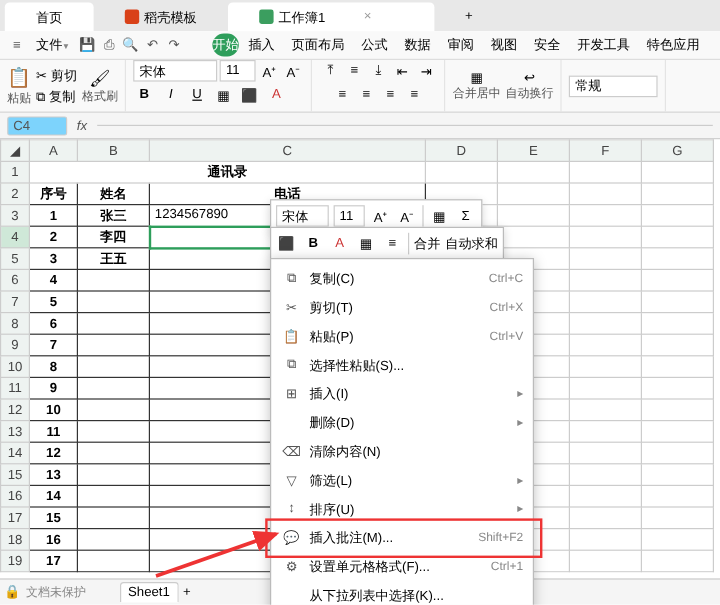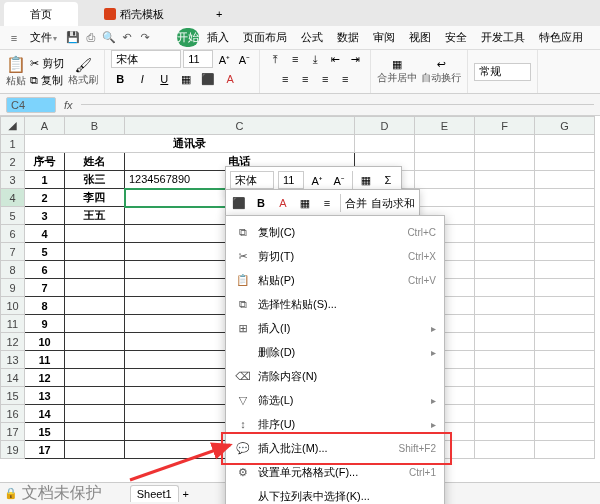--- a/index.html
+++ b/index.html
@@ -46,20 +46,25 @@
 </head>
 <body>
 
 <div class="app">
 <div class="tabs">
  <div class="tab home">首页</div>
  <div class="tab red">
         <span class="dot"></span>
         <span>稻壳模板</span>
       </div>
+ <div class="tab green">
+        <span class="dot"></span>
+        <span>工作簿1</span>
+        <span class="tab close">×</span>
+      </div>
  <div class="tab">+</div>
 </div>
 
 <div class="menubar">
  <span class="mb-icon">≡</span>
  <span class="mb-item"><span>文件</span><span class="dd">▾</span></span>
  <span class="mb-icon">💾</span>
  <span class="mb-icon">⎙</span>
  <span class="mb-icon">🔍</span>
  <span class="mb-icon">↶</span>
@@ -133,21 +138,21 @@
   <div style="text-align:center">
    <div>▦</div>
    <div class="ribbon-lbl">合并居中</div>
   </div>
   <div style="text-align:center">
    <div>↩</div>
    <div class="ribbon-lbl">自动换行</div>
   </div>
  </div>
  <div class="ribbon-sec">
-  <span class="fontbox" style="width:57px">常规</span>
+  <span class="fontbox" style="width:74px">常规</span>
  </div>
 </div>
 
 <div class="nb">
  <span class="nb-cell">C4</span>
  <span style="font-style:italic">fx</span>
  <span style="flex:1;border-bottom:1px solid #ccc"></span>
 </div>
 
 <div class="grid-wrap">
@@ -335,36 +340,46 @@
             <th class="rh">17</th>
             <td class="hdr">15</td>
             <td class="hdr"></td>
             <td class="hdr"></td>
             <td></td>
             <td></td>
             <td></td>
             <td></td>
           </tr>
 <tr>
+            <th class="rh">18</th>
+            <td class="hdr">16</td>
+            <td class="hdr"></td>
+            <td class="hdr"></td>
+            <td></td>
+            <td></td>
+            <td></td>
+            <td></td>
+          </tr>
+<tr>
             <th class="rh">19</th>
             <td class="hdr">17</td>
             <td class="hdr"></td>
             <td class="hdr"></td>
             <td></td>
             <td></td>
             <td></td>
             <td></td>
           </tr>
 </tbody>
       </table>
 </div>
 
 <div class="sheet-tabs">
  <span>🔒</span>
- <span style="font-size:16px;color:#888">文档未保护</span>
+ <span style="font-size:10px;color:#888">文档未保护</span>
  <span style="width:20px"></span>
  <span class="sh-tab">Sheet1</span>
  <span>+</span>
 </div>
 </div>
 
 <div class="mini-toolbar" style="left:225px;top:166px">
  <span class="fontbox" style="width:44px">宋体</span>
  <span class="fontbox" style="width:26px">11</span>
  <span class="mt-btn">A⁺</span>

